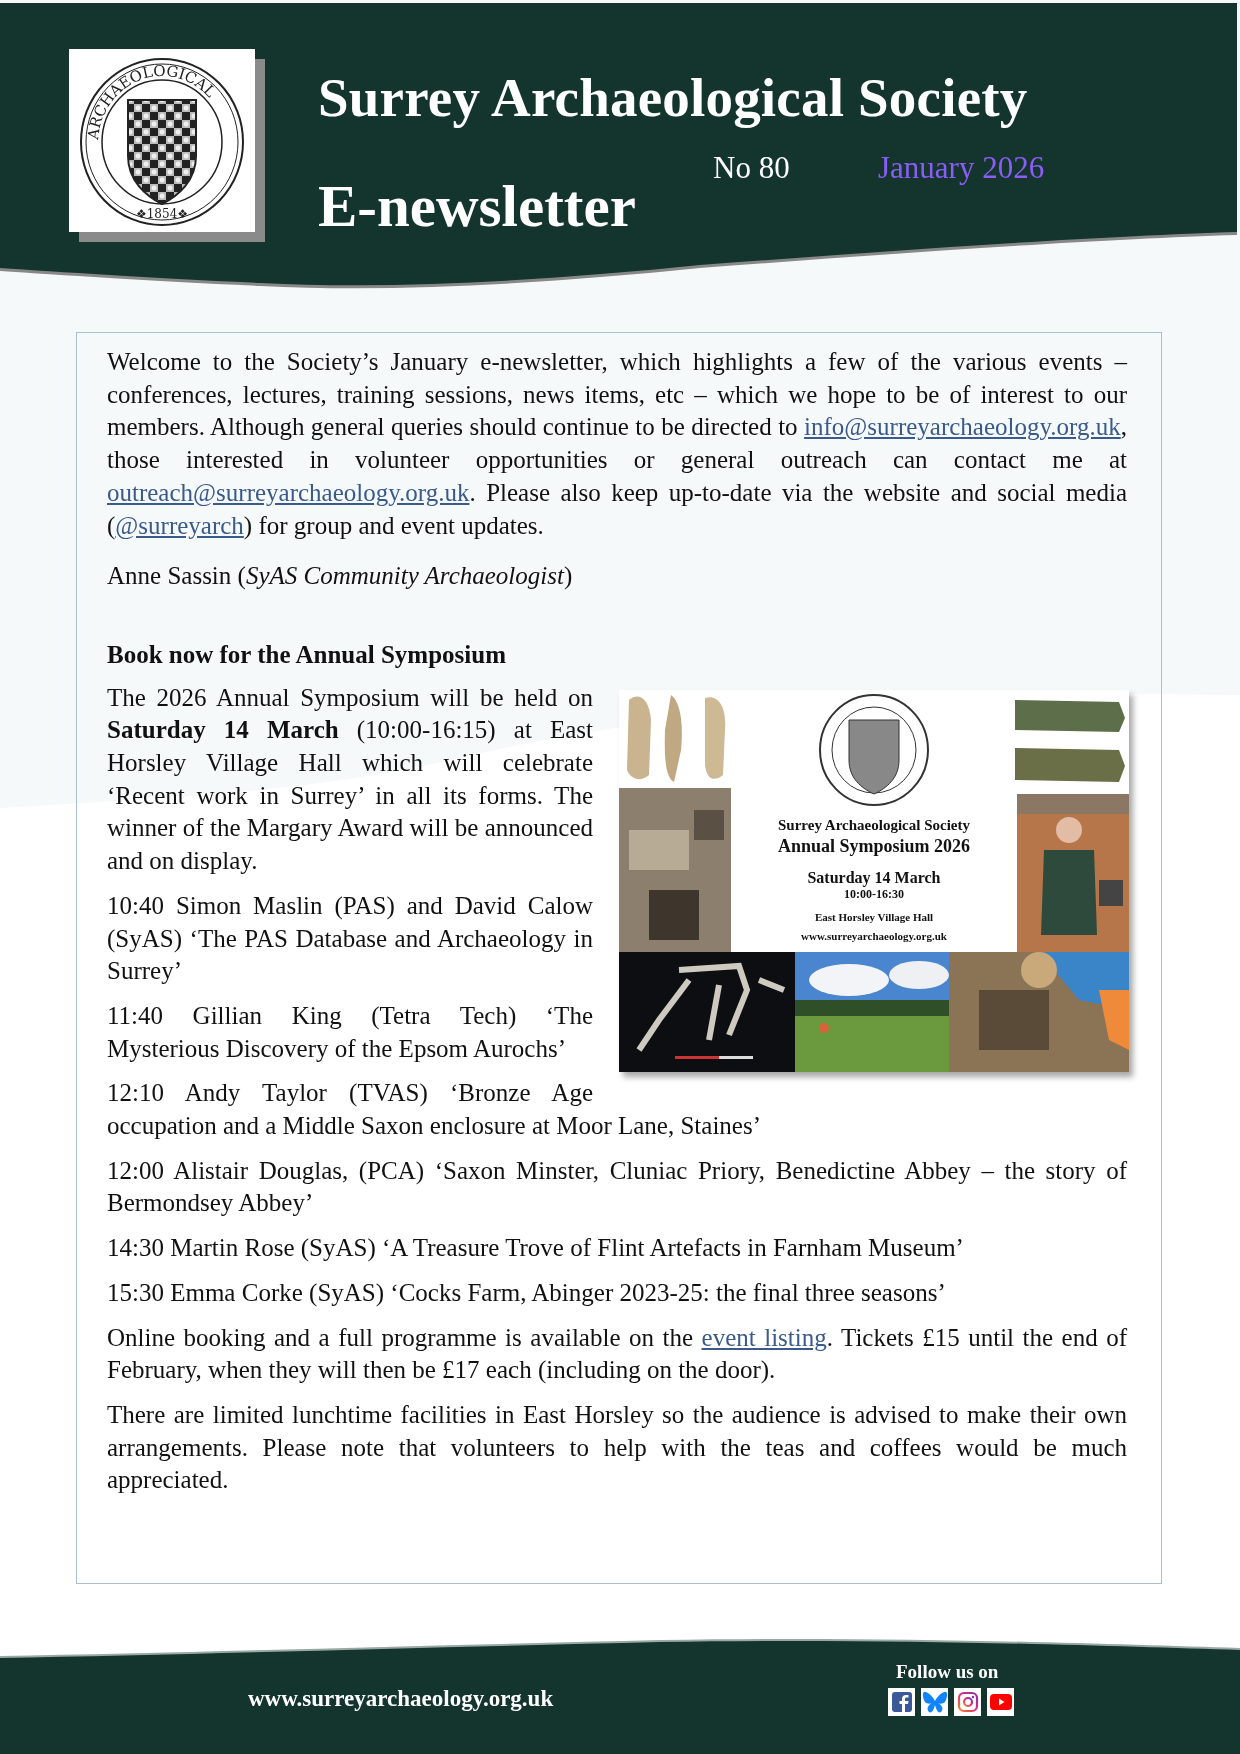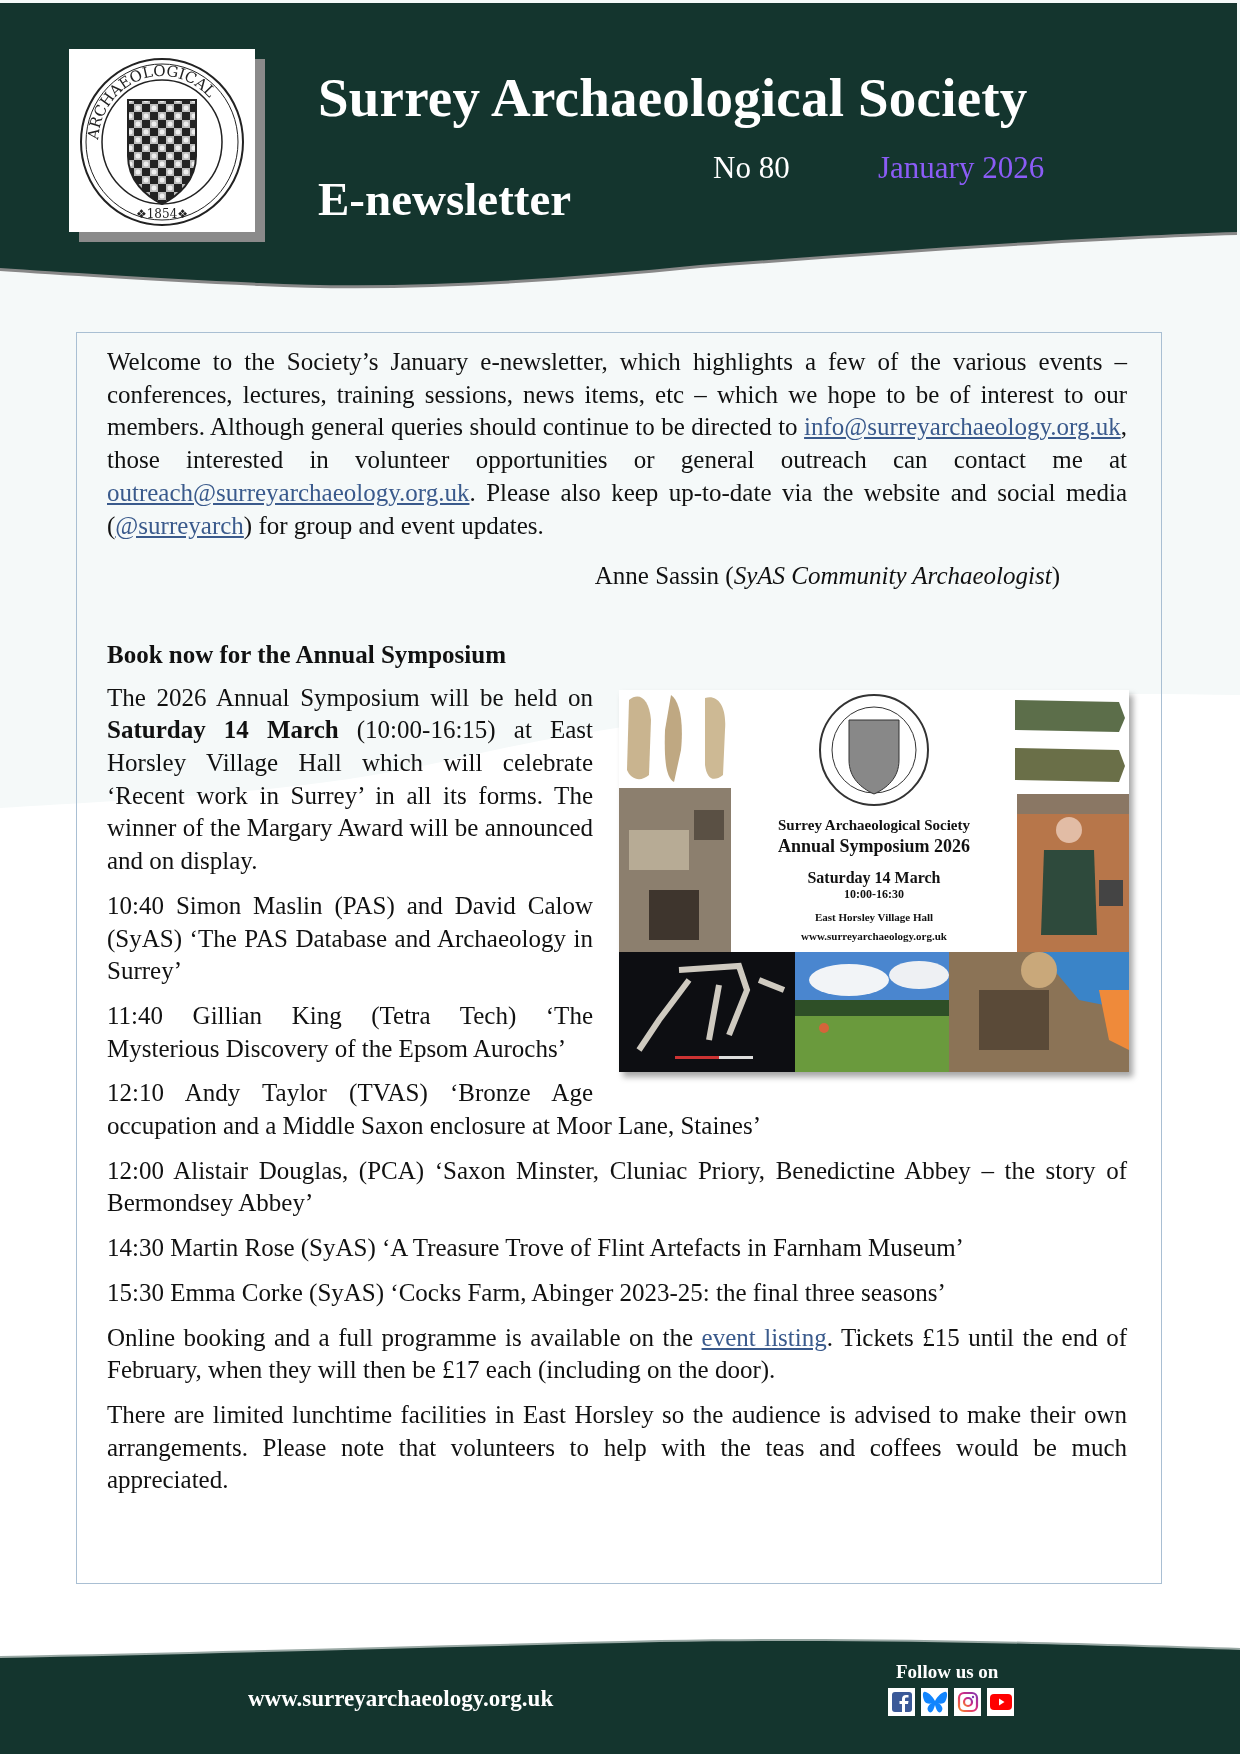--- a/index.html
+++ b/index.html
@@ -11,35 +11,35 @@
   }
   .bg-tint { position: absolute; left: 0; top: 0; width: 1240px; height: 900px; z-index: 0; }
   .header-svg { position: absolute; left: 0; top: 0; width: 1240px; height: 300px; z-index: 1; }
   .footer-svg { position: absolute; left: 0; top: 1620px; width: 1240px; height: 134px; z-index: 1; }
 
   .logo-wrap { position: absolute; left: 69px; top: 49px; width: 186px; height: 183px; z-index: 3; }
   .logo-shadow { position: absolute; left: 10px; top: 10px; width: 186px; height: 183px; background: #8a8a8a; }
   .logo-box { position: absolute; left: 0; top: 0; width: 186px; height: 183px; background: #fff; display: flex; align-items: center; justify-content: center; }
 
   .title { position: absolute; left: 318px; top: 66px; font-size: 55px; font-weight: bold; color: #fff; z-index: 3; letter-spacing: 0.2px; }
-  .subtitle { position: absolute; left: 318px; top: 172px; font-size: 47px; font-weight: bold; color: #fff; z-index: 3; }
+  .subtitle { position: absolute; left: 318px; top: 172px; font-size: 59px; font-weight: bold; color: #fff; z-index: 3; }
   .issue-no { position: absolute; left: 713px; top: 150px; font-size: 31px; color: #fff; z-index: 3; }
   .issue-date { position: absolute; left: 878px; top: 150px; font-size: 31px; color: #8b5cf6; z-index: 3; }
 
   .content-box {
     position: absolute; left: 76px; top: 332px; width: 1086px; height: 1252px;
     border: 1px solid #a9bfd3; z-index: 2; box-sizing: border-box;
   }
   .content {
     position: absolute; left: 107px; top: 346px; width: 1020px; z-index: 3;
     font-size: 25px; line-height: 32.7px;
   }
   p { margin: 0 0 12px 0; text-align: justify; }
   a.link { color: #3a5a8c; text-decoration: underline; }
-  .sig { text-align: right; padding-right: 67px; margin-top: 18px; margin-bottom: 46px; }
+  .sig { padding-right: 67px; margin-top: 18px; margin-bottom: 46px; }
   .section-heading { font-weight: bold; font-size: 25px; margin: 0 0 10px 0; }
   .flow-img {
     float: right; width: 510px; height: 382px; margin: 8px -2px 6px 26px;
     box-shadow: 4px 5px 6px rgba(0,0,0,0.35); background: #fff; position: relative;
   }
   .poster { width: 510px; height: 382px; display: block; }
 
   .footer-url { position: absolute; left: 248px; top: 1686px; font-size: 23px; font-weight: bold; color: #fff; z-index: 3; }
   .follow { position: absolute; left: 896px; top: 1661px; font-size: 19px; font-weight: bold; color: #fff; z-index: 3; font-family: Liberation Serif, serif; }
   .socials { position: absolute; left: 888px; top: 1688px; display: flex; gap: 6px; z-index: 3; }

